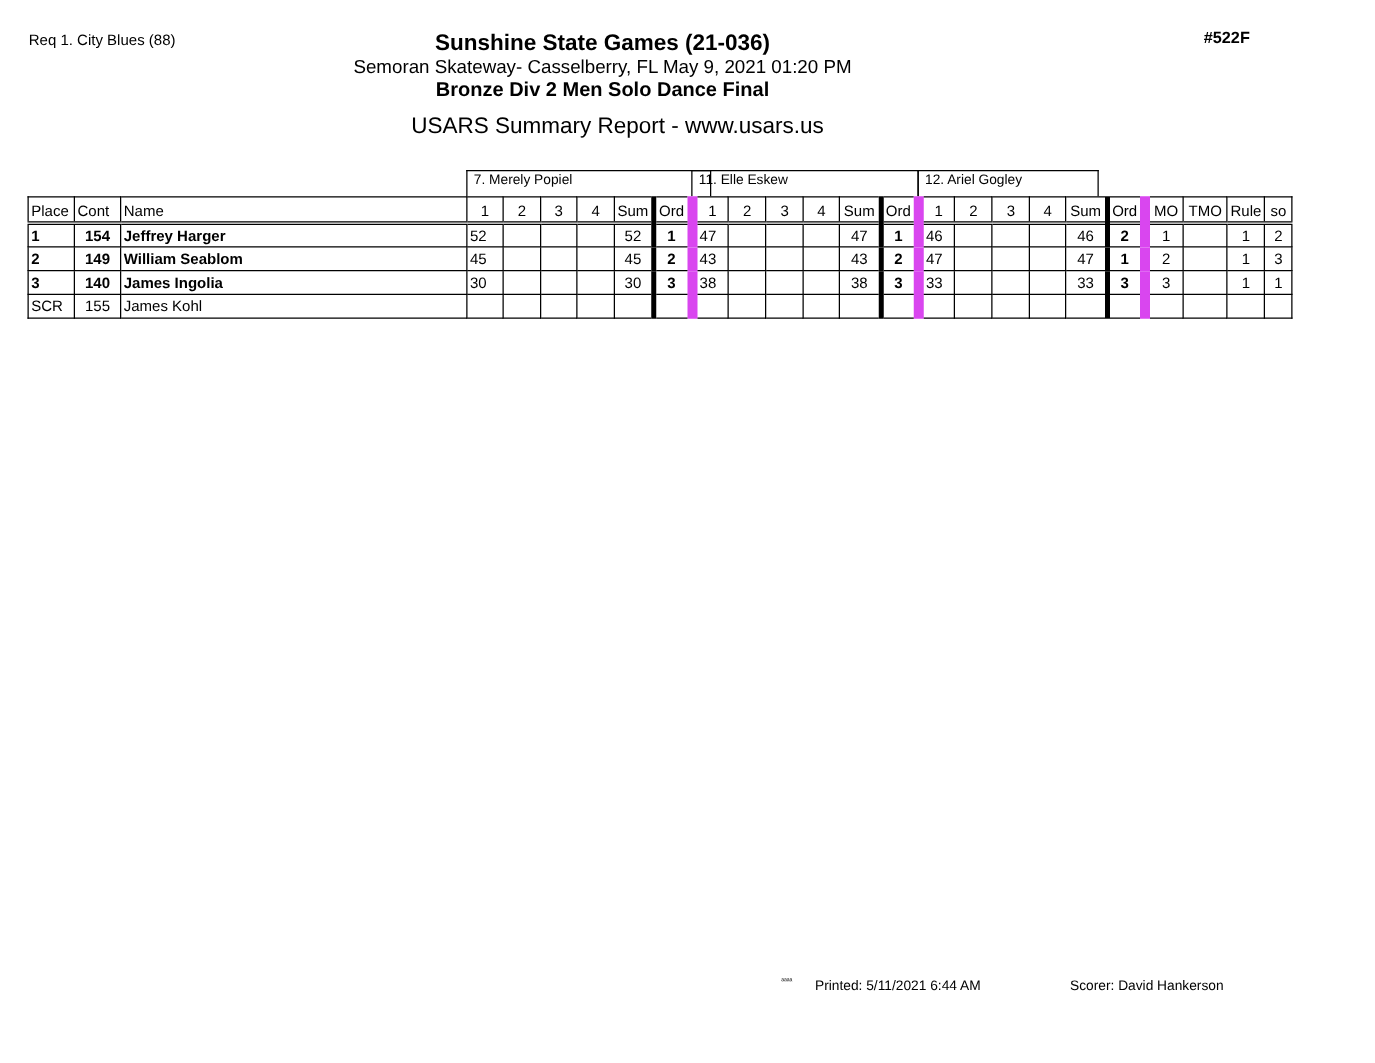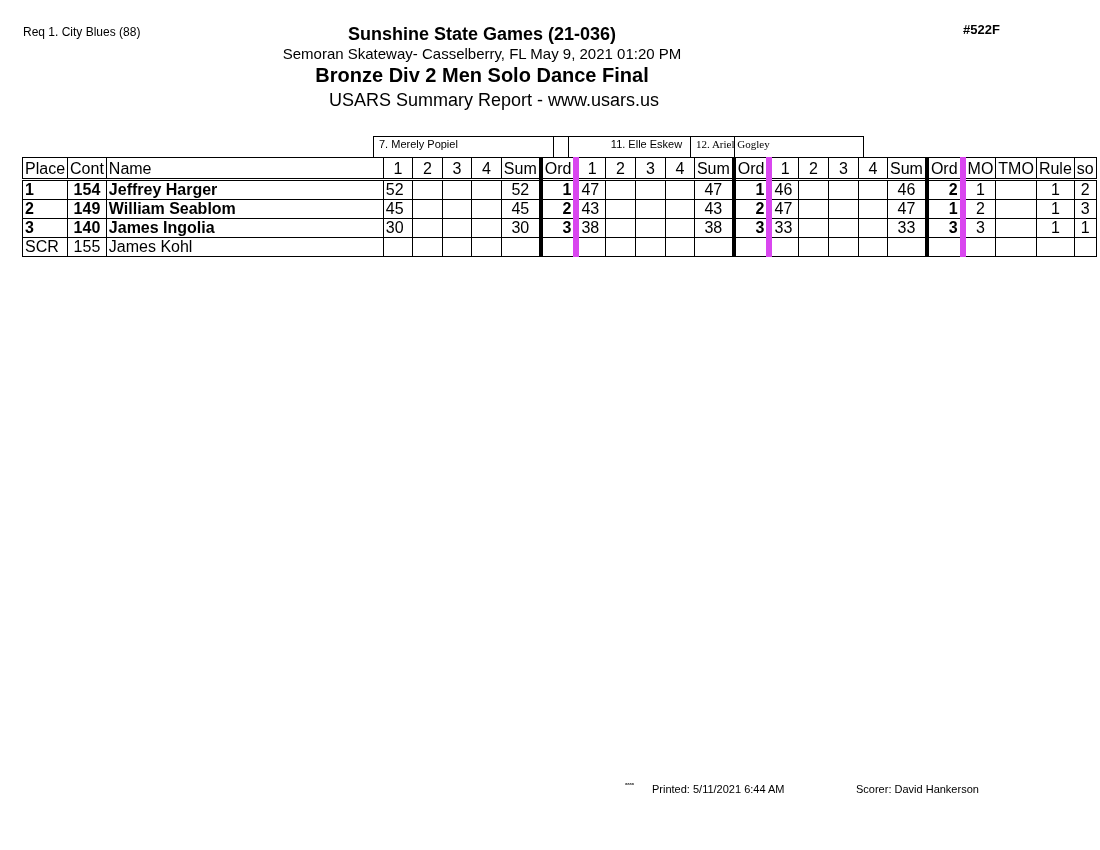--- a/index.html
+++ b/index.html
@@ -4,52 +4,52 @@
 <style>
   html, body { margin: 0; padding: 0; background: #ffffff; }
   body { width: 1100px; height: 850px; position: relative; overflow: hidden;
          font-family: "Liberation Sans", sans-serif; color: #000; }
   .abs { position: absolute; white-space: nowrap; }
   .req { left: 23px; top: 25px; font-size: 12px; }
   .event-id { left: 963px; top: 22px; font-size: 13px; font-weight: bold; }
   .center { left: 0; width: 964px; text-align: center; }
   .title { top: 24px; font-size: 18px; font-weight: bold; }
   .subtitle { top: 45px; font-size: 15px; }
-  .event { top: 64px; font-size: 20px; font-weight: bold; }
+  .event { top: 64px; font-size: 16px; font-weight: bold; }
   .report { top: 90px; font-size: 18px; padding-left: 12px; }
 
   .judge-box { position: absolute; top: 136px; height: 21px; border: 1px solid #000; border-bottom: none;
                box-sizing: border-box; font-size: 11px; padding: 1px 0 0 5px; }
 
-  table.grid { position: absolute; left: 22px; top: 157px; border-collapse: collapse; table-layout: fixed; font-size: 16px; }
+  table.grid { position: absolute; left: 22px; top: 157px; border-collapse: collapse; table-layout: fixed; font-size: 12px; }
   table.grid td { border: 1px solid #000; height: 19px; padding: 0 2px; box-sizing: border-box; vertical-align: middle; overflow: hidden; }
   table.grid tr.hdr td { height: 21px; border-bottom: 3px double #000; padding-top: 2px; }
   table.grid td.c { text-align: center; }
   table.grid td.l { text-align: left; }
   table.grid td.thickL { border-left: 4px solid #000; }
-  table.grid td.thickR { border-right: 6px solid #d946ef; text-align: right; }
+  table.grid td.thickR { border-right: 8px solid #d946ef; }
   .b { font-weight: bold; }
 
   .footer-mark { left: 625px; top: 782px; font-size: 6px; letter-spacing: 0; }
   .printed { left: 652px; top: 783px; font-size: 11px; }
   .scorer { left: 856px; top: 783px; font-size: 11px; }
 </style>
 </head>
 <body>
 
 <div class="abs req">Req  1.  City Blues (88)</div>
 <div class="abs event-id">#522F</div>
 <div class="abs center title">Sunshine State Games (21-036)</div>
 <div class="abs center subtitle">Semoran Skateway- Casselberry, FL  May 9, 2021  01:20 PM</div>
 <div class="abs center event">Bronze Div 2 Men Solo Dance Final</div>
 <div class="abs center report">USARS Summary Report - www.usars.us</div>
 
 <div class="judge-box" style="left:373px;width:196px;">7.  Merely Popiel</div>
-<div class="judge-box" style="left:553px;width:182px;text-align:center;">11.  Elle Eskew</div>
-<div class="judge-box" style="left:690px;width:174px;font-family:Liberation Serif, serif;">12.  Ariel Gogley</div>
+<div class="judge-box" style="left:553px;width:182px;">11.  Elle Eskew</div>
+<div class="judge-box" style="left:734px;width:145px;">12.  Ariel Gogley</div>
 
 <table class="grid" id="grid">
   <colgroup>
     <col style="width:37px">
       <col style="width:37px">
       <col style="width:277px">
     <col style="width:29px">
       <col style="width:30px">
       <col style="width:29px">
       <col style="width:30px">

